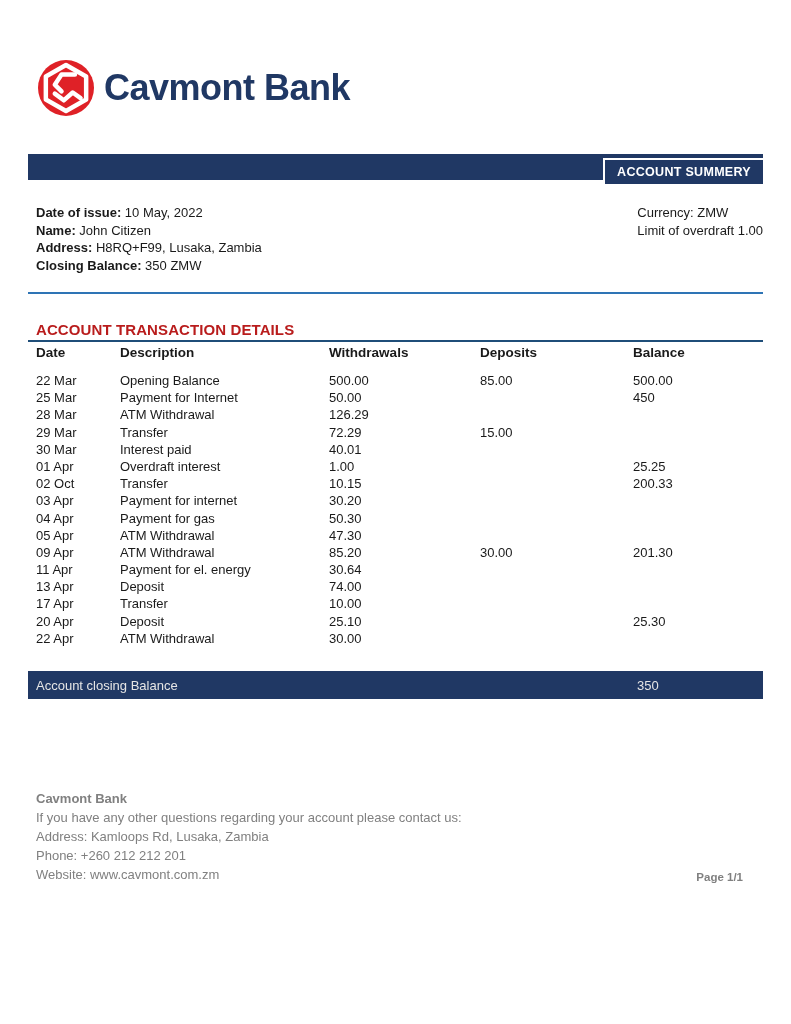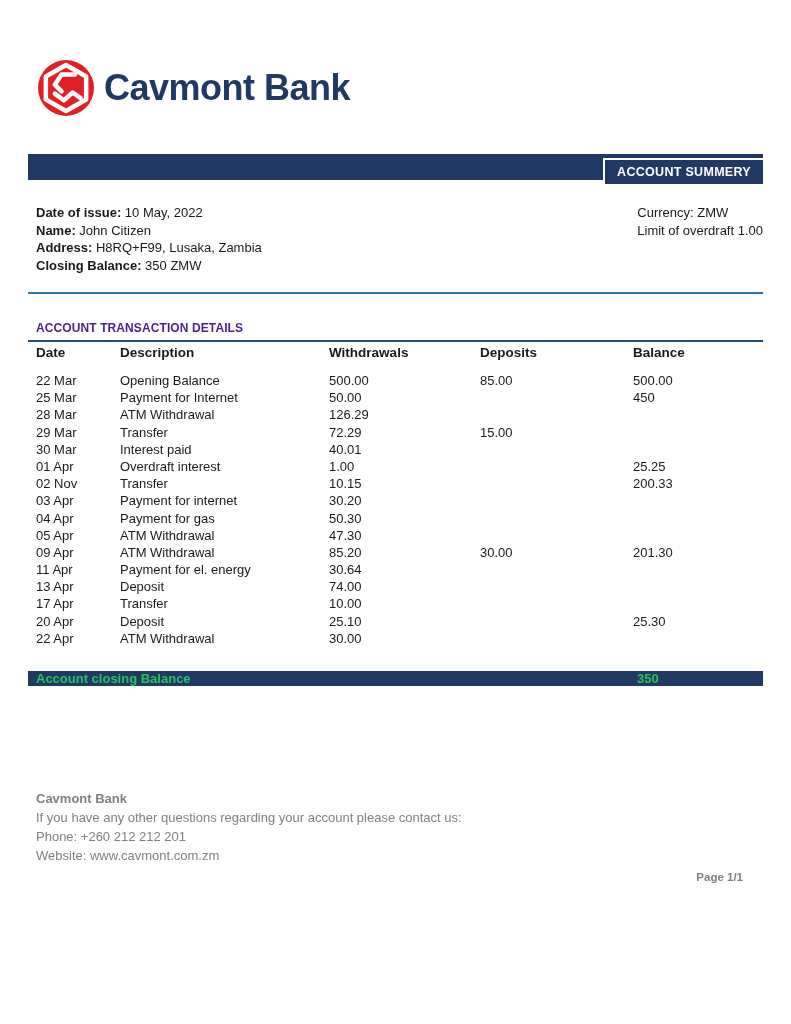--- a/index.html
+++ b/index.html
@@ -18,30 +18,30 @@
     position:absolute;right:-2px;top:4px;height:24px;background:var(--navy);
     border:2px solid #ffffff;display:flex;align-items:center;padding:0 12px;
   }
   .summary-title{color:#ffffff;font-weight:bold;font-size:12.5px;letter-spacing:0.3px;}
   
   .account-info{position:absolute;left:36px;right:28px;top:204px;font-size:13px;line-height:17.5px;}
   .info-right{position:absolute;right:0;top:0;text-align:left;}
   .info-line .lbl{font-weight:bold;}
   .info-underline{position:absolute;left:28px;right:28px;top:292px;height:2px;background:var(--line-blue);}
   
-  .trans-heading{position:absolute;left:36px;top:321px;margin:0;font-size:12px;font-weight:bold;color:#4c1d95;letter-spacing:0.1px;}
+  .trans-heading{position:absolute;left:36px;top:321px;margin:0;font-size:15px;font-weight:bold;color:#b91c1c;letter-spacing:0.1px;}
   .trans-topline{position:absolute;left:28px;right:28px;top:340px;height:2px;background:var(--table-line);}
   .t-grid{display:grid;grid-template-columns:84px 209px 151px 153px 1fr;padding-left:8px;}
   .t-header{position:absolute;left:28px;right:28px;top:345px;font-weight:bold;font-size:13.5px;}
   .t-body{position:absolute;left:28px;right:28px;top:373px;}
   .t-row{height:17.2px;font-size:13px;}
   .t-row span{display:block;white-space:nowrap;overflow:hidden;}
   
-  .closing-bar{position:absolute;left:28px;right:28px;top:671px;height:15px;background:var(--navy);
-    color:#22c55e;font-weight:bold;font-size:13px;display:flex;align-items:center;}
+  .closing-bar{position:absolute;left:28px;right:28px;top:671px;height:28px;background:var(--navy);
+    color:#e5e5e5;font-weight:normal;font-size:13px;display:flex;align-items:center;}
   .closing-label{padding-left:8px;}
   .closing-value{position:absolute;left:609px;}
   
   .footer{position:absolute;left:36px;top:789px;color:var(--gray);font-size:13px;line-height:19px;}
   .footer-name{font-weight:bold;}
   .page-num{position:absolute;right:48px;top:871px;color:var(--gray);font-weight:bold;font-size:11.5px;}
 </style>
 </head>
 <body>
 
@@ -124,21 +124,21 @@
         <span></span>
       </div>
       <div class="t-row t-grid">
         <span>01 Apr</span>
         <span>Overdraft interest</span>
         <span>1.00</span>
         <span></span>
         <span>25.25</span>
       </div>
       <div class="t-row t-grid">
-        <span>02 Nov</span>
+        <span>02 Oct</span>
         <span>Transfer</span>
         <span>10.15</span>
         <span></span>
         <span>200.33</span>
       </div>
       <div class="t-row t-grid">
         <span>03 Apr</span>
         <span>Payment for internet</span>
         <span>30.20</span>
         <span></span>
@@ -204,19 +204,20 @@
 
   <div class="closing-bar">
     <span class="closing-label">Account closing Balance</span>
     <span class="closing-value">350</span>
   </div>
 
   <footer class="footer">
     <div class="footer-name">Cavmont Bank</div>
     <div id="footer-lines">
         <div>If you have any other questions regarding your account please contact us:</div>
+        <div>Address: Kamloops Rd, Lusaka, Zambia</div>
         <div>Phone: +260 212 212 201</div>
         <div>Website: www.cavmont.com.zm</div>
       </div>
   </footer>
   <div class="page-num">Page 1/1</div>
 
 </div>
 
 </body></html>

